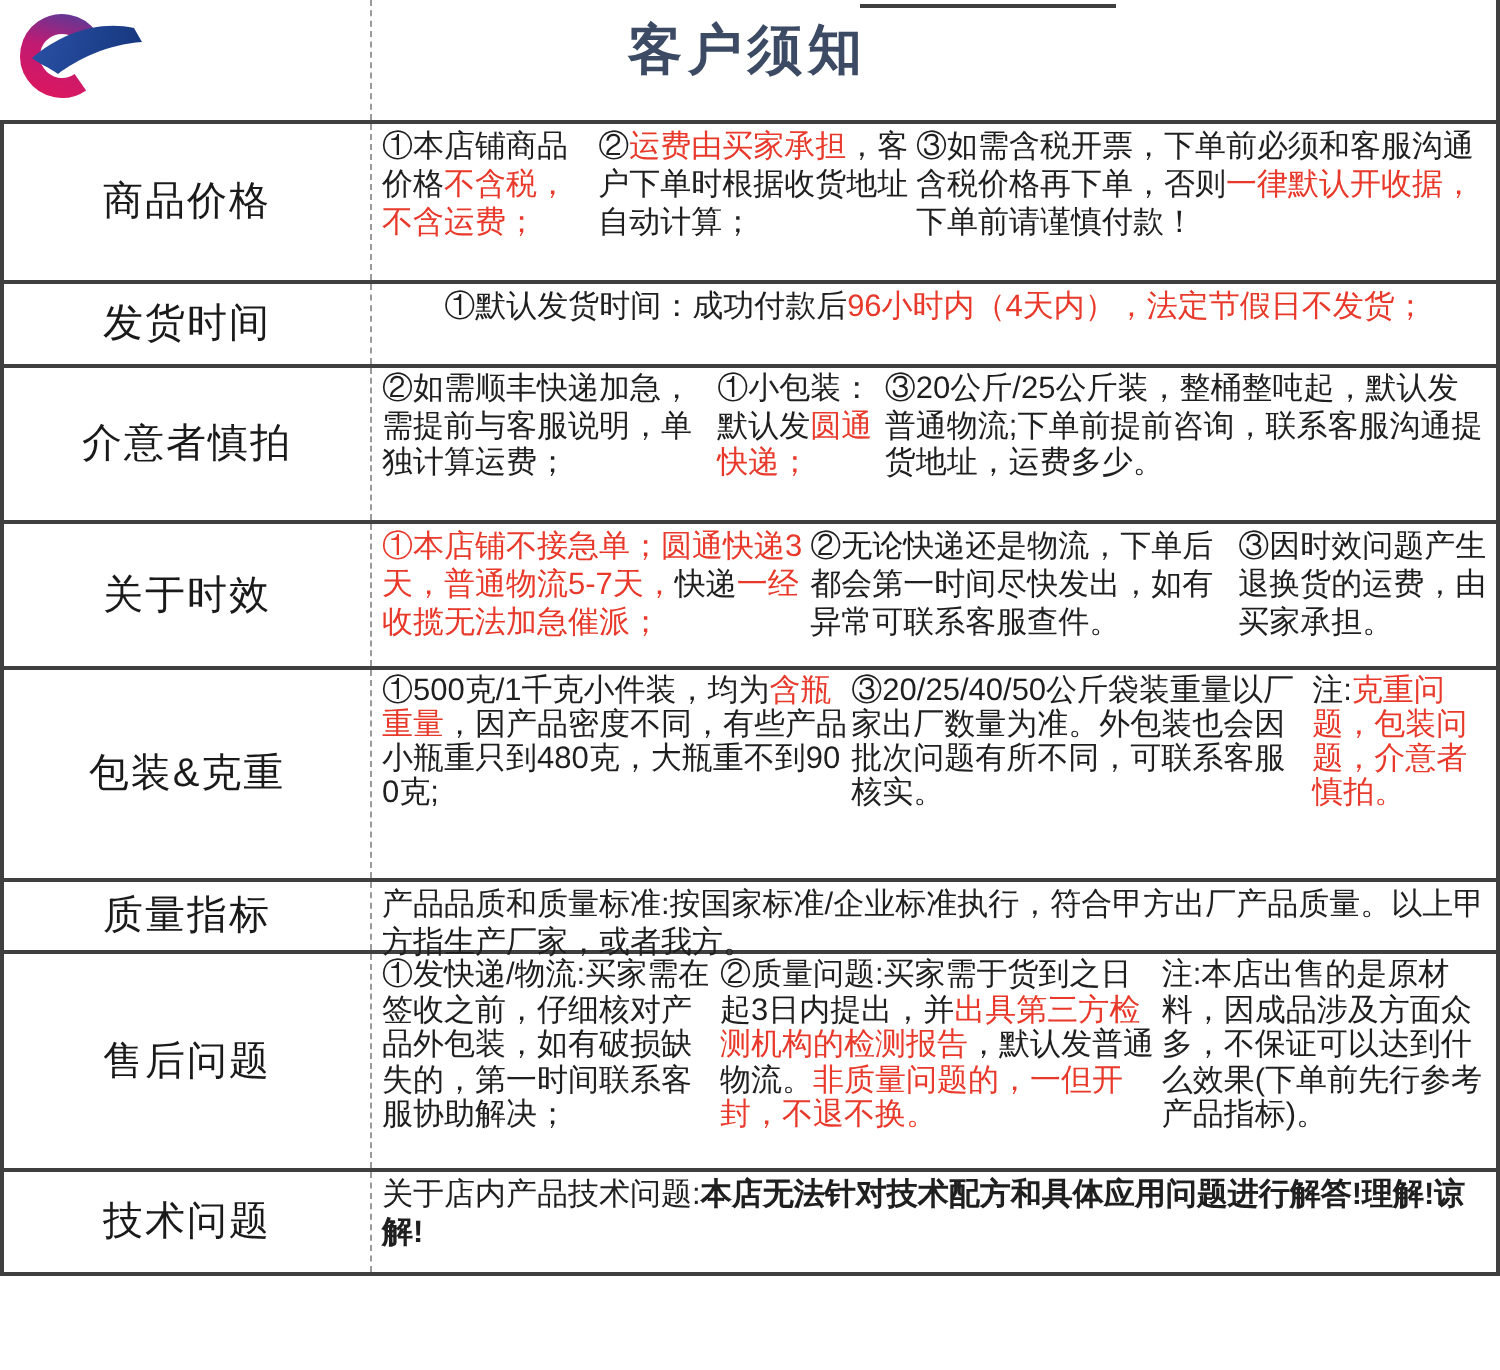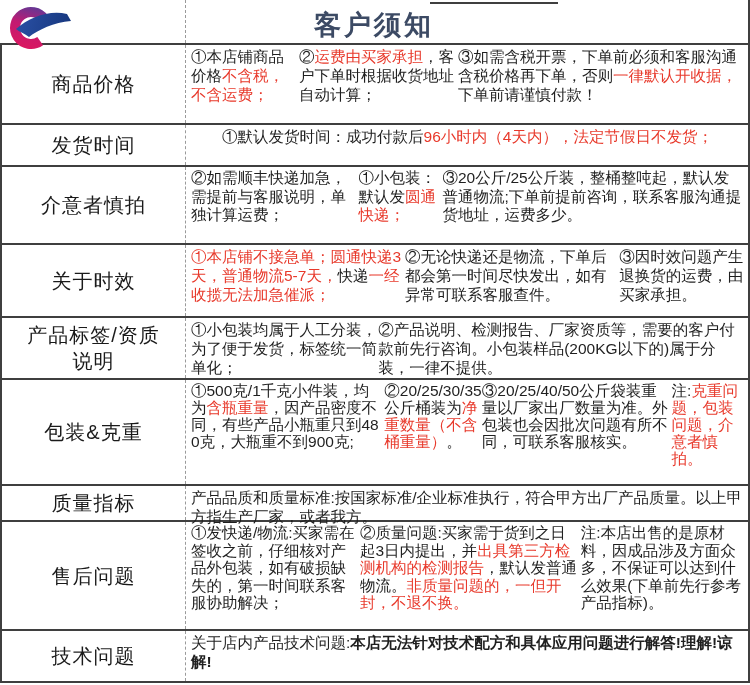--- a/index.html
+++ b/index.html
@@ -5,21 +5,21 @@
   :root{
     --bd:#3f3f3f;
     --divider:#9a9a9a;
   }
   html,body{margin:0;padding:0;background:#fff;}
   .page{
     width:750px;height:685px;position:relative;background:#fff;overflow:hidden;
     font-family:"Liberation Sans",sans-serif;color:#1f1f1f;
   }
   
-  .header{height:43px;position:relative;border-right:2px solid var(--bd);box-sizing:border-box;}
+  .header{height:60px;position:relative;border-right:2px solid var(--bd);box-sizing:border-box;}
   .header-leftcell{position:absolute;left:0;top:0;width:186px;height:100%;border-right:1px dashed var(--divider);box-sizing:border-box;}
   .title{
     position:absolute;left:0;right:0;top:7px;text-align:center;
     font-size:27px;font-weight:bold;letter-spacing:3px;
   }
   .top-border-fragment{position:absolute;top:2px;left:430px;width:128px;height:2px;background:var(--bd);}
   
   .logo{position:absolute;left:4px;top:2px;width:74px;height:50px;z-index:3;}
   
   .tbody{
@@ -98,32 +98,24 @@
         </div>
       </div>
       <div class="row" style="height: 73px;">
         <div class="cell-left">关于时效</div>
         <div class="cell-right" style="line-height: 19px;">
           <div class="para"><span class="red">①本店铺不接急单；圆通快递3天，普通物流5-7天，</span><span>快递</span><span class="red">一经收揽无法加急催派；</span></div>
           <div class="para"><span>②无论快递还是物流，下单后都会第一时间尽快发出，如有异常可联系客服查件。</span></div>
           <div class="para"><span>③因时效问题产生退换货的运费，由买家承担。</span></div>
         </div>
       </div>
-      <div class="row" style="height: 62px;">
-        <div class="cell-left">产品标签/资质说明</div>
-        <div class="cell-right" style="line-height: 19px;">
-          <div class="para"><span>①小包装均属于人工分装，为了便于发货，标签统一简单化；</span></div>
-          <div class="para"><span>②产品说明、检测报告、厂家资质等，需要的客户付款前先行咨询。小包装样品(200KG以下的)属于分装，一律不提供。</span></div>
-        </div>
-      </div>
       <div class="row" style="height: 106px;">
         <div class="cell-left">包装&amp;克重</div>
         <div class="cell-right" style="line-height: 17px;">
           <div class="para"><span>①500克/1千克小件装，均为</span><span class="red">含瓶重量</span><span>，因产品密度不同，有些产品小瓶重只到480克，大瓶重不到900克;</span></div>
-          <div class="para"><span>②20/25/30/35公斤桶装为</span><span class="red">净重数量（不含桶重量）</span><span>。</span></div>
           <div class="para"><span>③20/25/40/50公斤袋装重量以厂家出厂数量为准。外包装也会因批次问题有所不同，可联系客服核实。</span></div>
           <div class="para"><span>注:</span><span class="red">克重问题，包装问题，介意者慎拍。</span></div>
         </div>
       </div>
       <div class="row" style="height: 36px;">
         <div class="cell-left">质量指标</div>
         <div class="cell-right" style="line-height: 19px;">
           <div class="para"><span>产品品质和质量标准:按国家标准/企业标准执行，符合甲方出厂产品质量。以上甲方指生产厂家，或者我方。</span></div>
         </div>
       </div>

